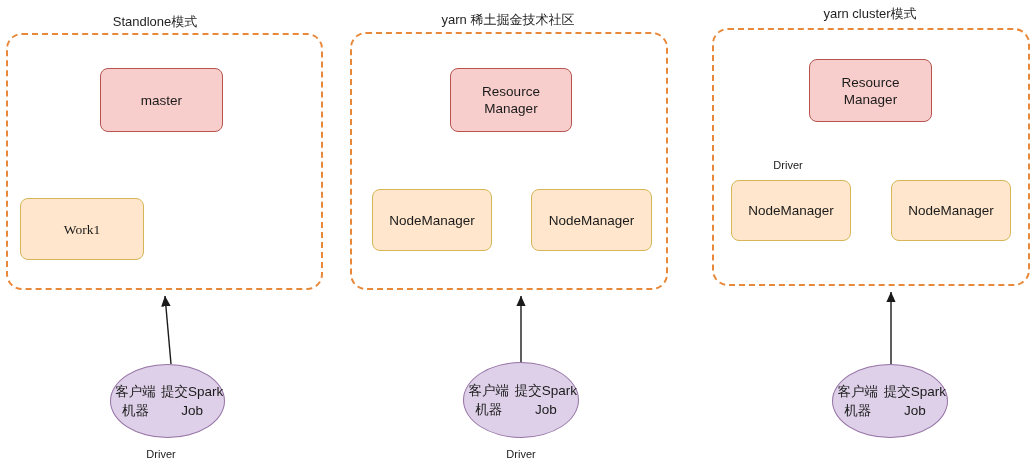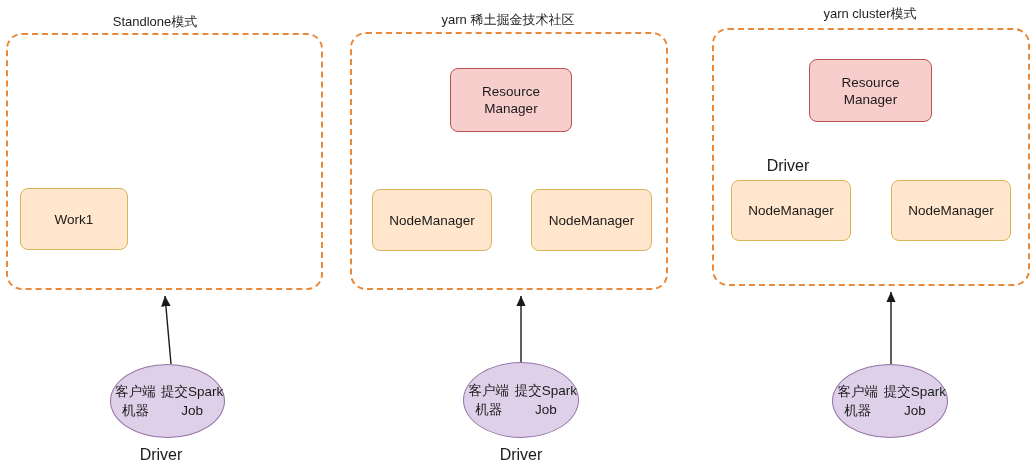--- a/index.html
+++ b/index.html
@@ -58,21 +58,21 @@
     border: 1px solid #b85450;
   }
   .node.worker {
     background: #ffe6cc;
     border: 1px solid #d6b656;
   }
 
   
   .free-label {
     position: absolute;
-    font-size: 16px;
+    font-size: 11px;
     line-height: 17px;
     color: #1a1a1a;
     white-space: nowrap;
     transform: translateX(-50%);
     text-align: center;
   }
 
   
   .ellipse {
     position: absolute;
@@ -113,22 +113,23 @@
 </style>
 </head>
 <body>
 
 <div id="canvas">
 
   <div class="panel-title" style="left:155px; top:14px;">Standlone模式</div>
 
   <div class="panel" style="left:6px; top:33px; width:317px; height:257px;"></div>
 
+  <div class="node master" style="left:100px; top:68px; width:123px; height:64px;">master</div>
 
-  <div class="node worker" style="left:20px; top:188px; width:108px; height:62px;">Work1</div>
+  <div class="node worker" style="left:20px; top:198px; width:124px; height:62px;font-family:Liberation Serif, serif;">Work1</div>
 
 
   <div class="panel-title" style="left:508px; top:12px;">yarn 稀土掘金技术社区</div>
 
   <div class="panel" style="left:350px; top:32px; width:318px; height:258px;"></div>
 
   <div class="node master" style="left:450px; top:68px; width:122px; height:64px;">Resource
 Manager</div>
 
   <div class="node worker" style="left:372px; top:189px; width:120px; height:62px;">NodeManager</div>

